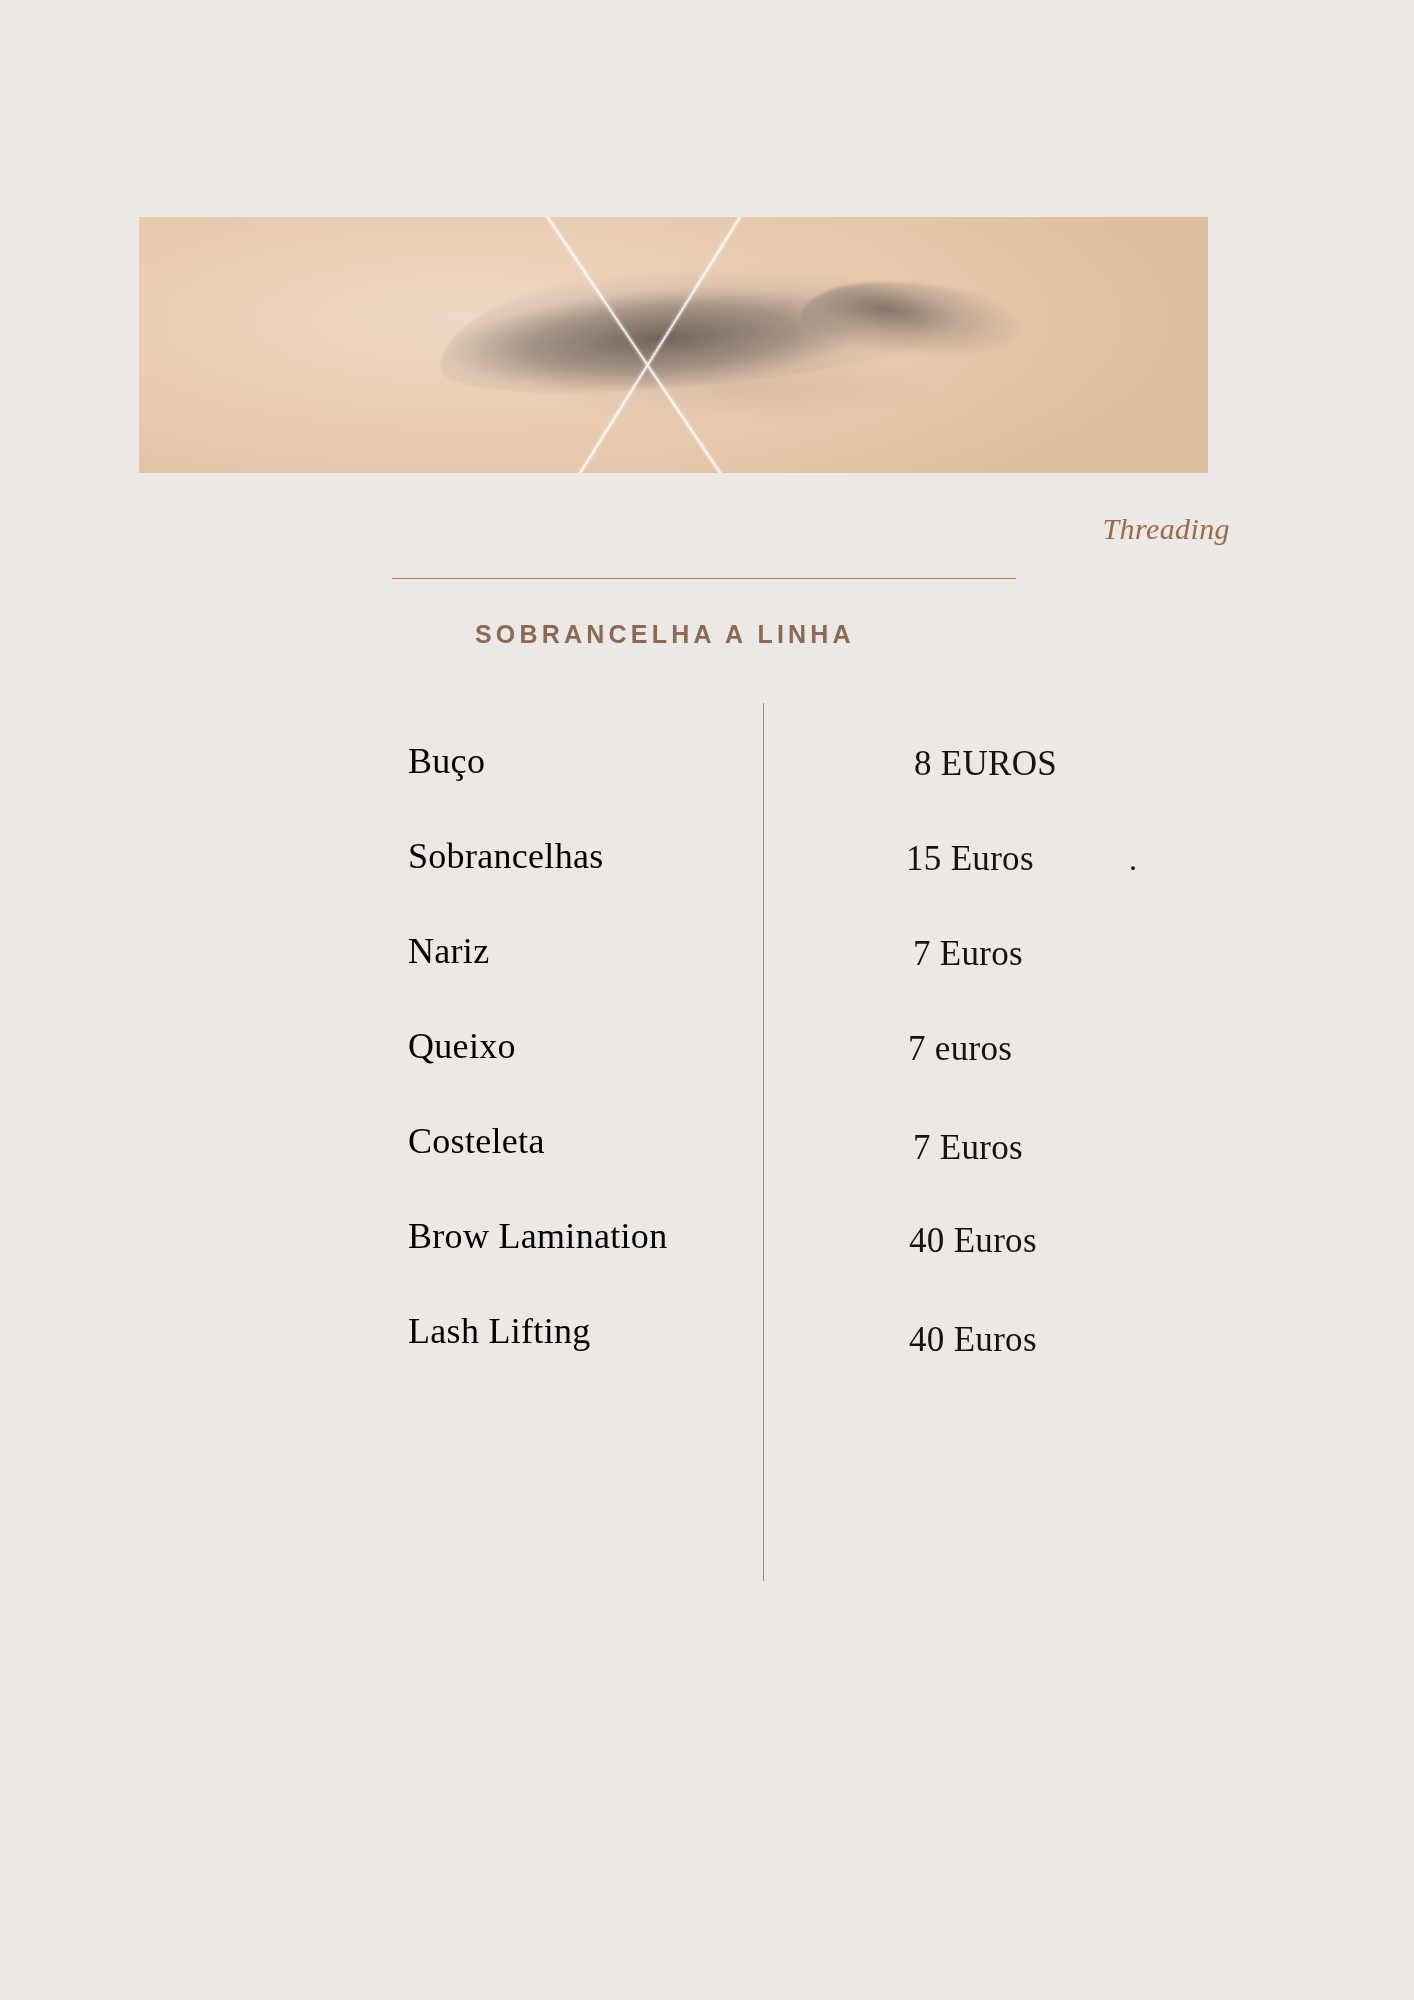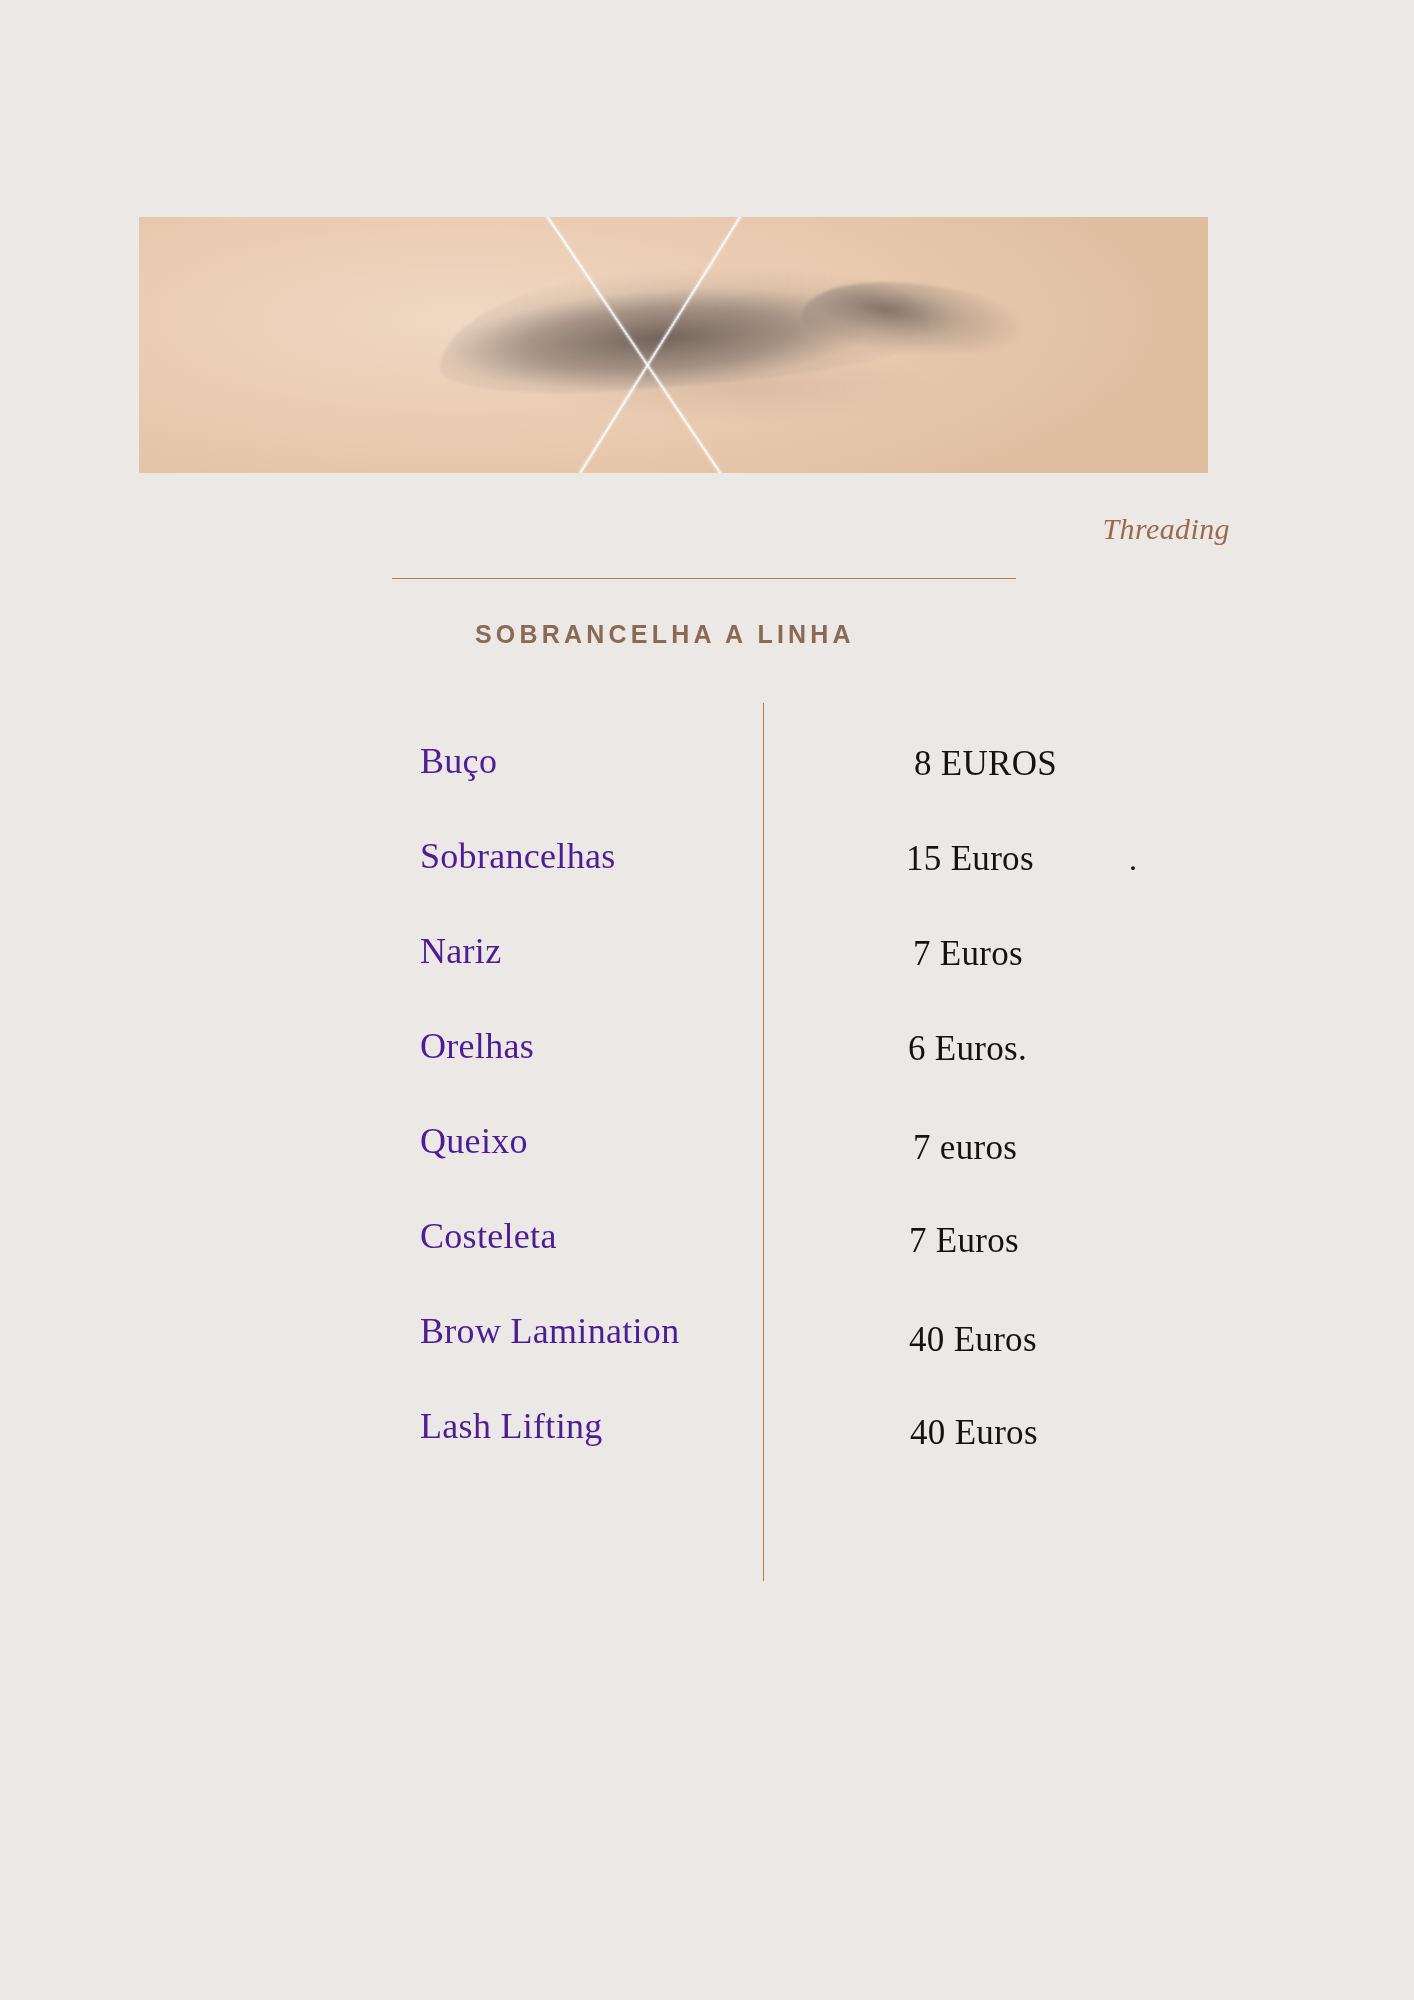--- a/index.html
+++ b/index.html
@@ -140,24 +140,24 @@
     width: 1px;
     height: 878px;
     background: #b08055;
   }
   .row {
     position: relative;
     height: 95px;
   }
   .item-name {
     position: absolute;
-    left: 16px;
+    left: 4px;
     top: 0;
     font-size: 36px;
-    color: #4c1d95;
+    color: #000000;
     letter-spacing: 0.3px;
     white-space: nowrap;
   }
   .item-price {
     position: absolute;
     left: 507px;
     top: 4px;
     font-size: 35px;
     color: #15120f;
     letter-spacing: 0.3px;
@@ -219,25 +219,20 @@
       <div class="item-price">15 Euros</div>
       <div class="price-note">.</div>
     </div>
 
     <div class="row">
       <div class="item-name">Nariz</div>
       <div class="item-price">7 Euros</div>
       <div class="price-note"></div>
     </div>
 
-    <div class="row">
-      <div class="item-name">Orelhas</div>
-      <div class="item-price">6 Euros.</div>
-      <div class="price-note"></div>
-    </div>
 
     <div class="row">
       <div class="item-name">Queixo</div>
       <div class="item-price">7 euros</div>
       <div class="price-note"></div>
     </div>
 
     <div class="row">
       <div class="item-name">Costeleta</div>
       <div class="item-price">7 Euros</div>

